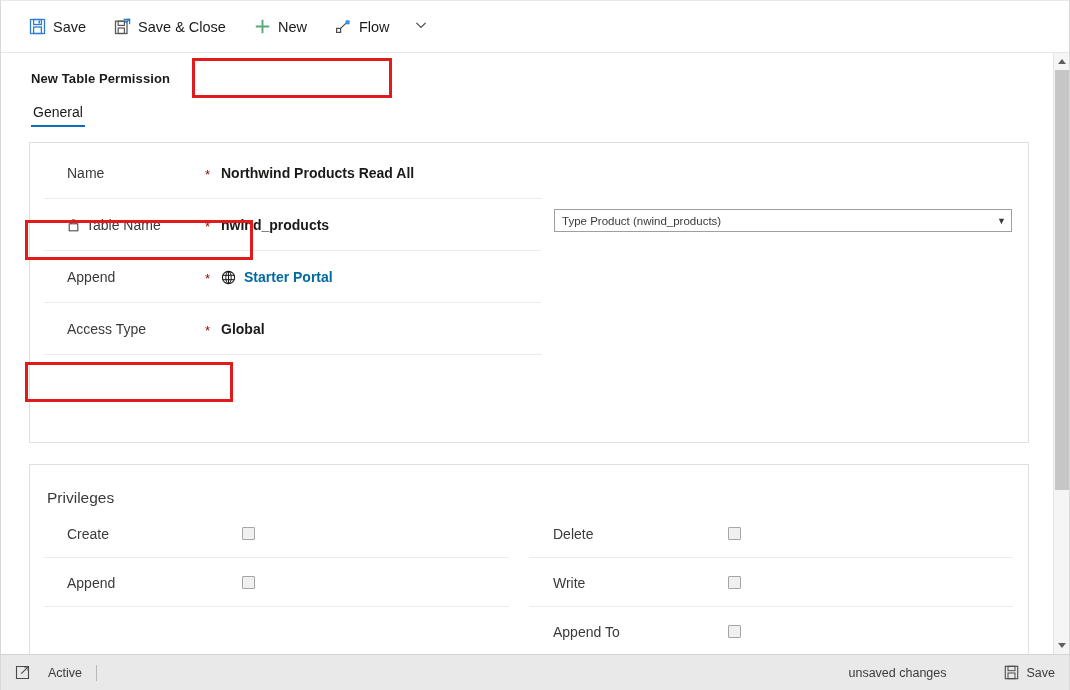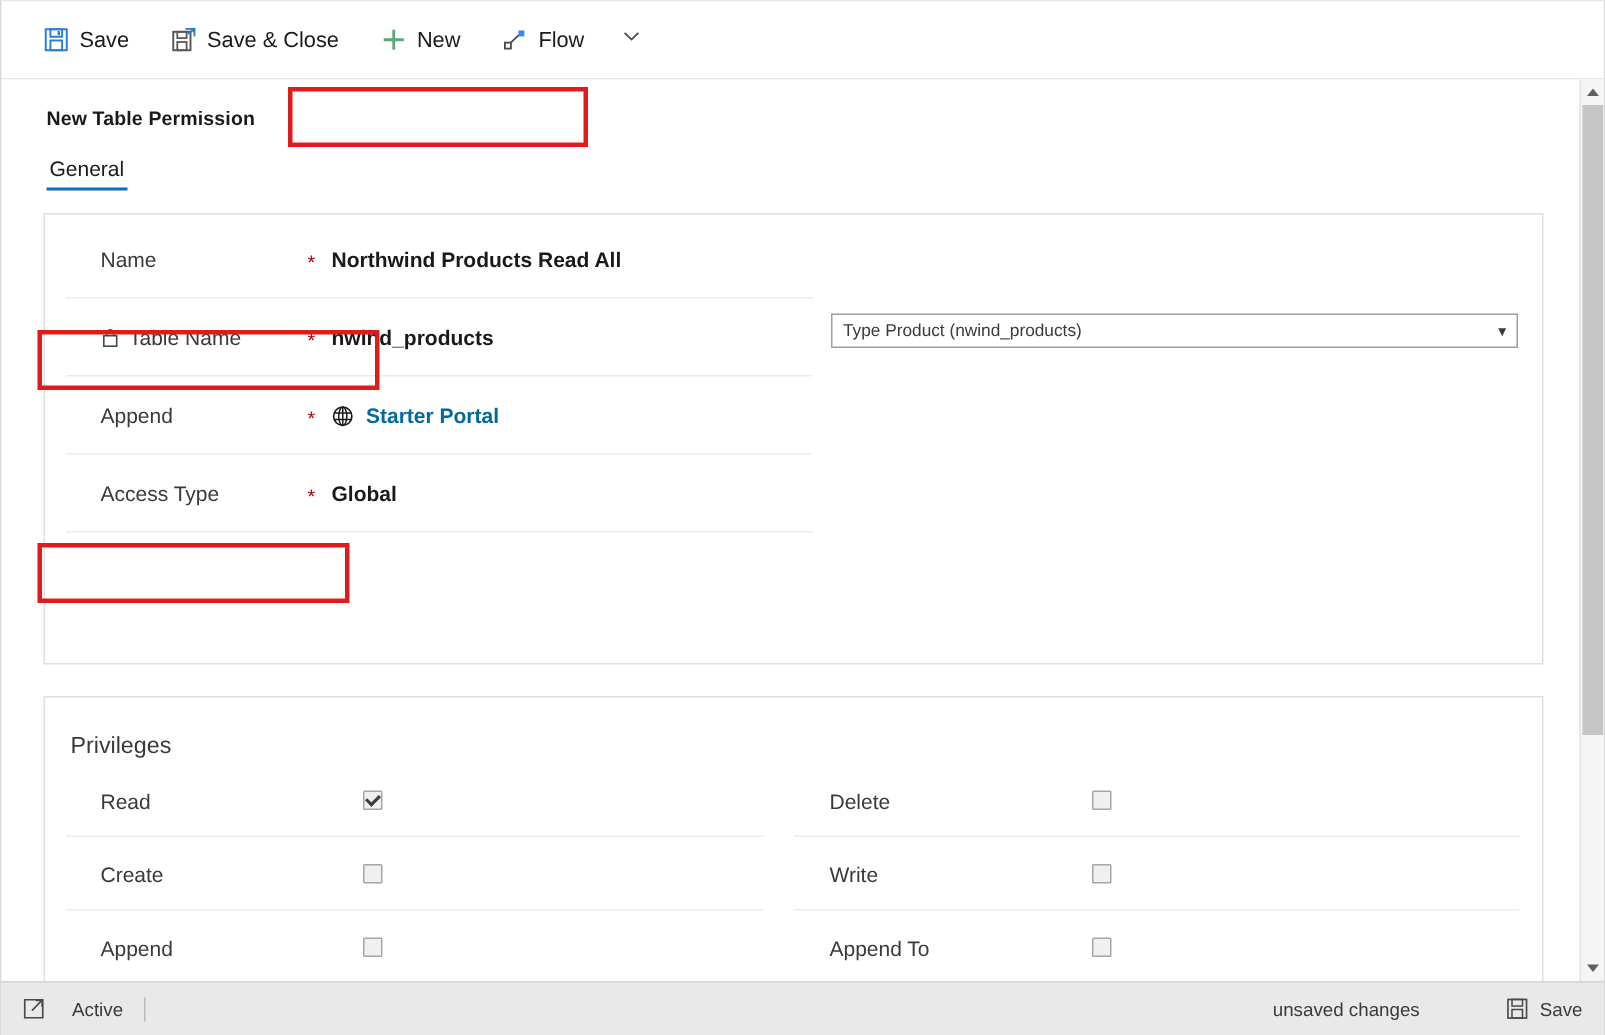--- a/index.html
+++ b/index.html
@@ -447,25 +447,20 @@
           </div>
         </div>
       </div>
 
       <div class="card privileges">
         <div class="section-heading">Privileges</div>
 
         <div class="priv-grid">
           <div class="priv-col-left">
 
-            <div class="prow">
-              <div class="plabel">Read</div>
-              <div class="cbox checked"></div>
-              <div class="pdiv"></div>
-            </div>
 
             <div class="prow">
               <div class="plabel">Create</div>
               <div class="cbox"></div>
               <div class="pdiv"></div>
             </div>
 
             <div class="prow">
               <div class="plabel">Append</div>
               <div class="cbox"></div>

